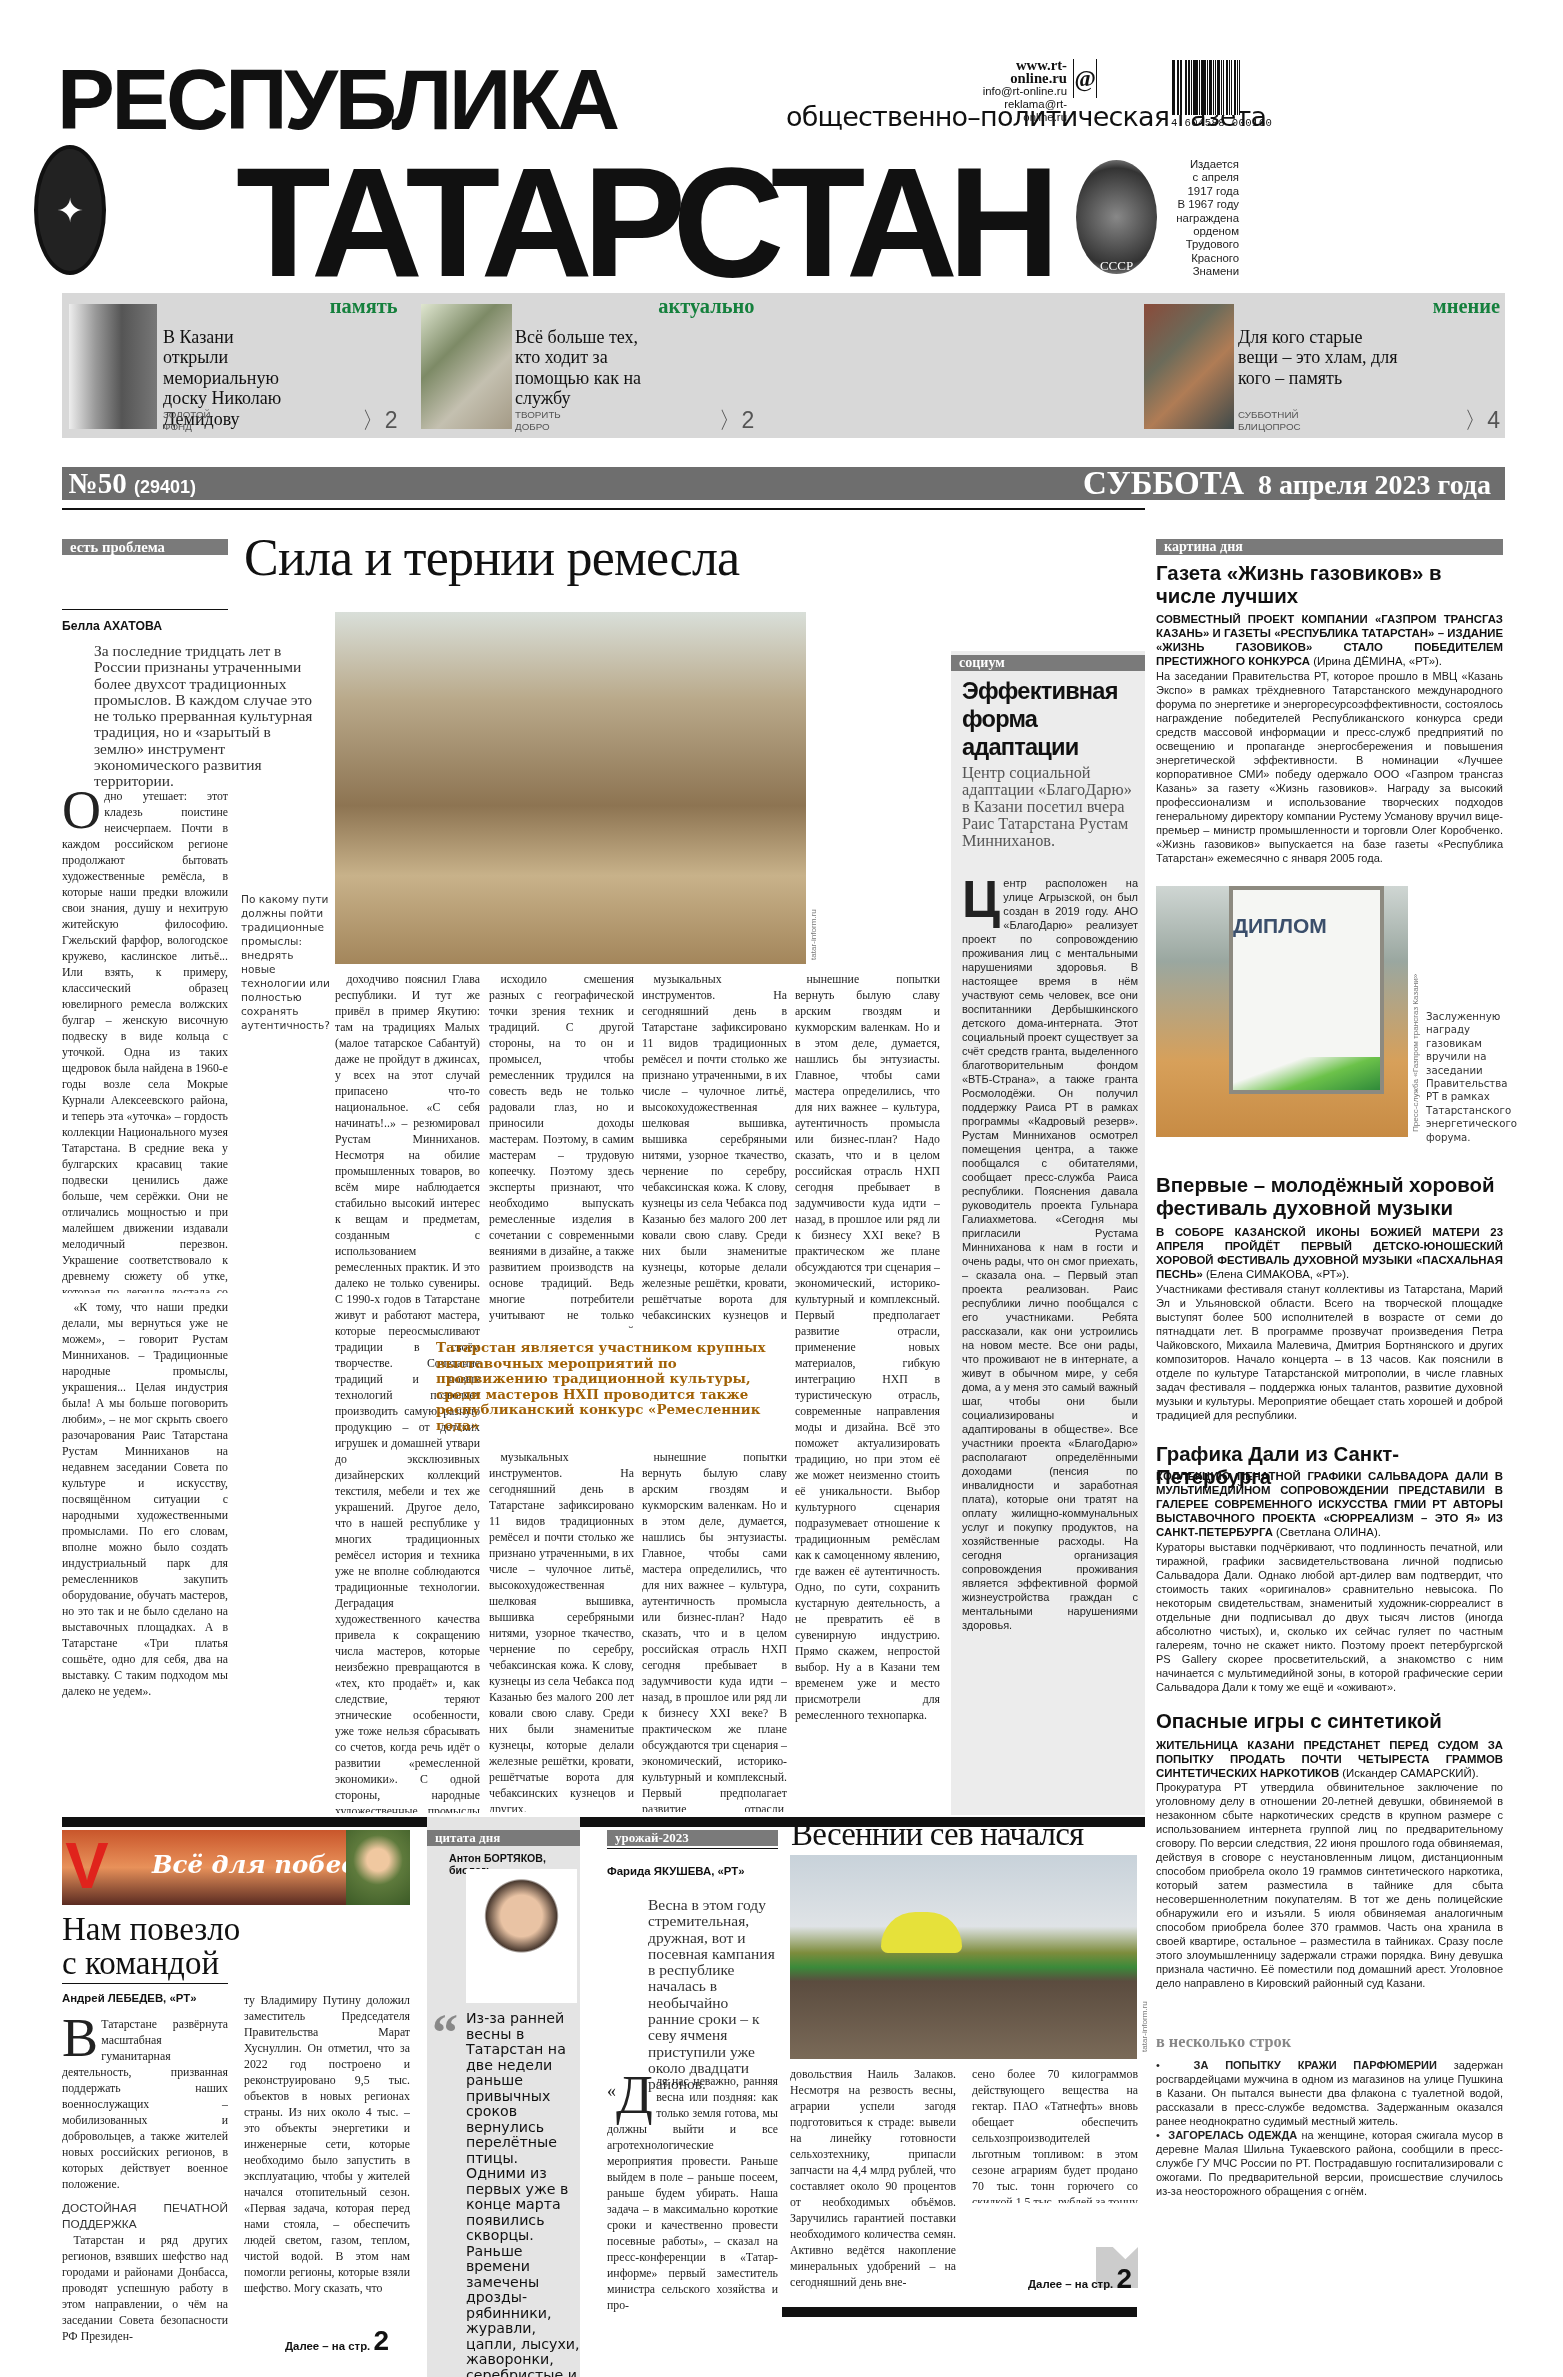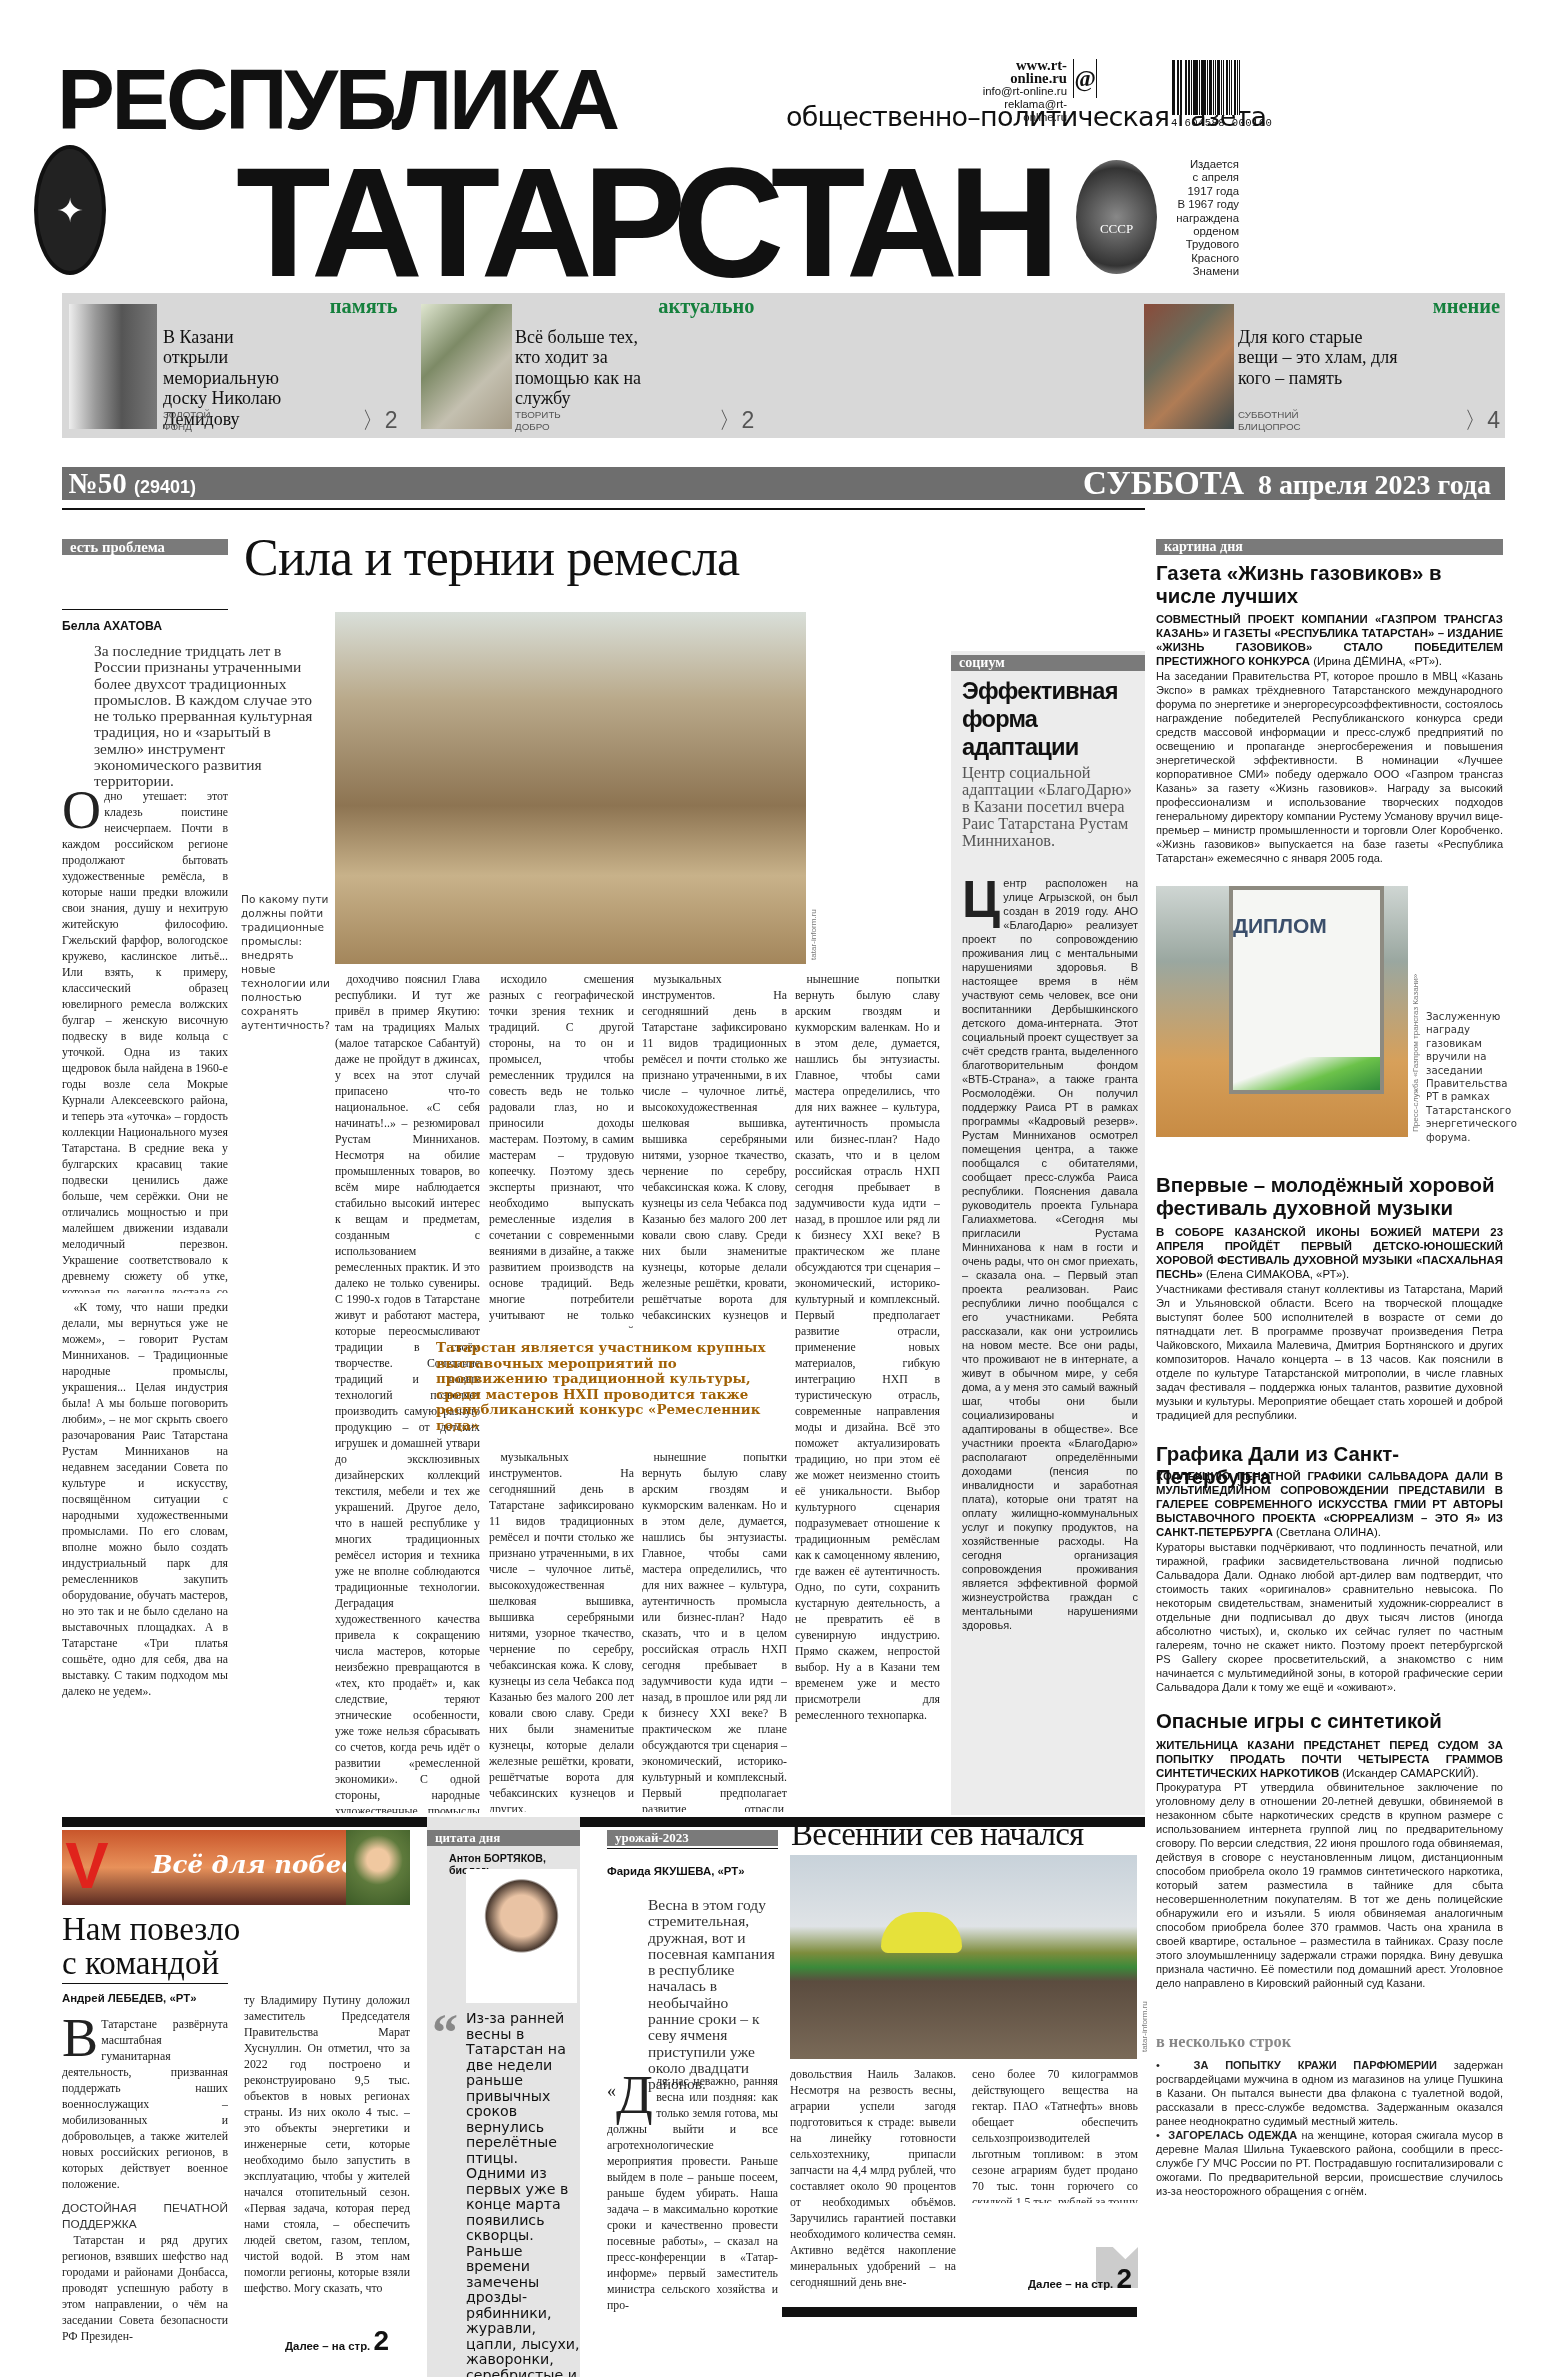--- a/index.html
+++ b/index.html
@@ -9,21 +9,21 @@
 
 .mast-top{left:57px;top:57px;font-family:"Liberation Sans",sans-serif;font-weight:bold;font-size:85px;letter-spacing:-3.3px;line-height:1;transform:scaleX(1.02);transform-origin:left}
 .mast-big{left:236px;top:145px;font-family:"Liberation Sans",sans-serif;font-weight:bold;font-size:155px;letter-spacing:-9.8px;line-height:1}
 .emblem{left:34px;top:145px;width:72px;height:130px;border-radius:50%;border:4.1px solid #111;background:#222;display:flex;align-items:center;justify-content:center;color:#fff;font-size:33px}
 .subtitle{left:786px;top:101px;font-family:"DejaVu Sans",sans-serif;font-size:27px;letter-spacing:-0.8px}
 .urls{left:961px;top:59px;text-align:right;font-family:"Liberation Sans",sans-serif;font-size:11.4px;line-height:13px;width:106px}
 .urls .main{font-family:"Liberation Serif",serif;font-weight:bold;font-size:14.7px}
 .at{left:1073px;top:59px;width:24.4px;height:39px;border-left:0.8px solid #111;border-right:0.8px solid #111;font-size:23px;font-weight:bold;display:flex;align-items:center;justify-content:center}
 .barcode{left:1172px;top:60px;width:68px;height:55px;background:repeating-linear-gradient(90deg,#111 0 1.6px,#fff 1.6px 2.4px,#111 2.4px 3.3px,#fff 3.3px 4.9px,#111 4.9px 7.3px,#fff 7.3px 8.1px)}
 .barnum{left:1171px;top:117px;font-size:10.6px;font-family:"Liberation Mono",monospace;letter-spacing:0.4px}
-.order{left:1076px;top:160px;width:81px;height:114px;border-radius:50%;background:radial-gradient(circle,#888,#333 70%,#ccc);color:#fff;font-size:13px;display:flex;align-items:center;justify-content:center;padding-top:24.4px}
+.order{left:1076px;top:160px;width:81px;height:114px;border-radius:50%;background:radial-gradient(circle,#888,#333 70%,#ccc);color:#fff;font-size:13px;display:flex;align-items:flex-end;justify-content:center;padding-top:24.4px}
 .award{left:1164px;top:158px;width:75px;text-align:right;font-family:"Liberation Sans",sans-serif;font-size:11.4px;line-height:13.4px;color:#222}
 
 .band{left:62px;top:293px;width:1443px;height:145px;background:#d8d8d8}
 .teaser{position:absolute;top:0;height:145px}
 .teaser .photo{position:absolute;left:6.5px;top:11.4px;width:88px;height:125px;background:#888}
 .teaser .cat{position:absolute;right:0;top:1.6px;font-family:"Liberation Serif",serif;font-weight:bold;font-size:20.4px;color:#15803d}
 .teaser .head{position:absolute;left:101px;top:34px;font-size:18px;line-height:20.4px;color:#111}
 .teaser .rubric{position:absolute;left:101px;top:116px;font-family:"Liberation Sans",sans-serif;font-size:9.8px;line-height:12.2px;color:#555;text-transform:uppercase}
 .teaser .pg{position:absolute;right:0;top:112px;font-family:"Liberation Sans",sans-serif;font-size:23px;color:#555;font-weight:300}
 

